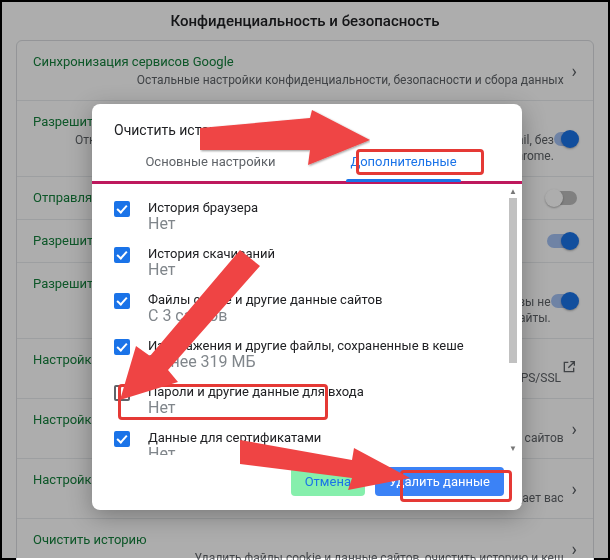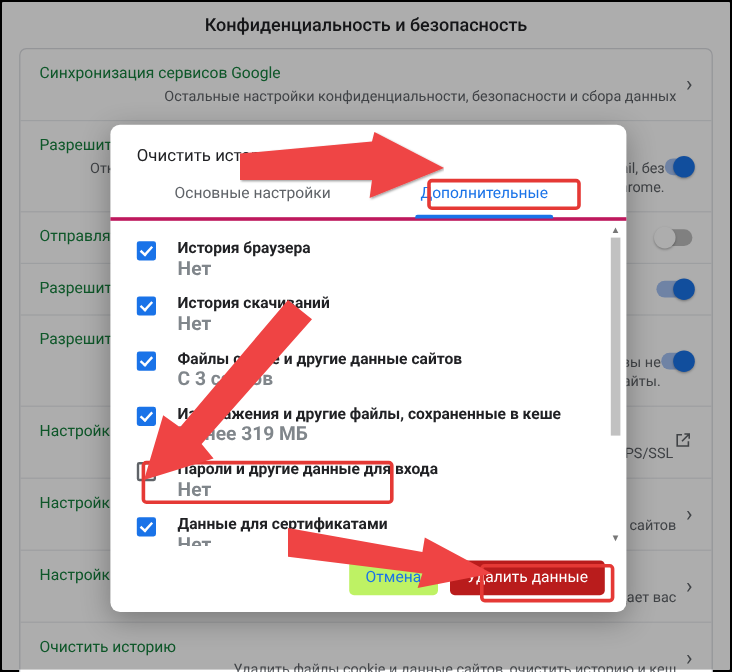--- a/index.html
+++ b/index.html
@@ -24,38 +24,38 @@
 
   .scrim { position: absolute; inset: 2px; background: rgba(0,0,0,0.32); }
   .dialog { position: absolute; left: 92px; top: 104px; width: 430px; height: 406px; background: #fff; border-radius: 8px; box-shadow: 0 6px 24px rgba(0,0,0,0.3); display: flex; flex-direction: column; }
   .dlg-head { padding: 18px 22px 6px 22px; }
   .dlg-title { font-size: 14px; color: #202124; }
   .dlg-tabs { display: flex; padding: 0 22px; border-bottom: 3px solid #be185d; }
   .tab { flex: 1 1 50%; text-align: center; font-size: 13px; color: #5f6368; padding: 10px 0 12px; position: relative; }
   .tab.active { color: #1a73e8; }
   .tab.active::after { content: ""; position: absolute; left: 20%; right: 20%; bottom: -1px; height: 3px; background: #1a73e8; border-radius: 2px 2px 0 0; }
   .dlg-body { position: relative; flex: 1 1 auto; overflow: hidden; }
-  .dlg-scroll { position: absolute; inset: 0; padding: 8px 18px 0 22px; overflow: hidden; font-weight: bold; }
+  .dlg-scroll { position: absolute; inset: 0; padding: 8px 18px 0 22px; overflow: hidden; }
   .opt { display: flex; align-items: flex-start; padding: 7px 0; }
   .cb { width: 16px; height: 16px; flex: 0 0 16px; border-radius: 2px; margin-right: 18px; margin-top: 2px; position: relative; }
   .cb.checked { background: #1a73e8; border: 2px solid #1a73e8; }
   .cb.checked::after { content: ""; position: absolute; left: 3px; top: 0px; width: 4px; height: 8px; border: solid #fff; border-width: 0 2px 2px 0; transform: rotate(42deg); }
   .cb.unchecked { border: 2px solid #5f6368; background: #fff; }
   .opt-text .t { font-size: 13px; color: #202124; line-height: 17px; }
   .opt-text .s { font-size: 16px; color: #80868b; line-height: 15px; }
   .scrollbar { position: absolute; right: 2px; top: 0; bottom: 0; width: 14px; }
   .scrollbar .track { position: absolute; inset: 14px 3px; }
   .scrollbar .thumb { position: absolute; left: 0; right: 0; top: 0; height: 68%; background: #c1c1c1; }
   .scrollbar .arr { position: absolute; left: 0; right: 0; height: 14px; display: flex; align-items: center; justify-content: center; font-size: 8px; color: #777; }
   .scrollbar .arr.up { top: 0; } .scrollbar .arr.down { bottom: 0; }
 
   .dlg-foot { display: flex; justify-content: flex-end; gap: 10px; padding: 12px 18px 14px; }
   .btn { font-size: 13px; padding: 7px 14px; border-radius: 4px; border: none; cursor: pointer; }
-  .btn.secondary { background: #bef264; color: #1a73e8; }
-  .btn.primary { background: #b91c1c; color: #fff; }
+  .btn.secondary { background: #86efac; color: #1a73e8; }
+  .btn.primary { background: #3b82f6; color: #fff; }
 
   .hl { position: absolute; border: 3px solid #e53935; border-radius: 4px; pointer-events: none; }
   .arrow { position: absolute; pointer-events: none; }
 </style>
 </head>
 <body>
 
 <div class="frame"></div>
 <div class="page">
   <div class="page-title">Конфиденциальность и безопасность</div>

